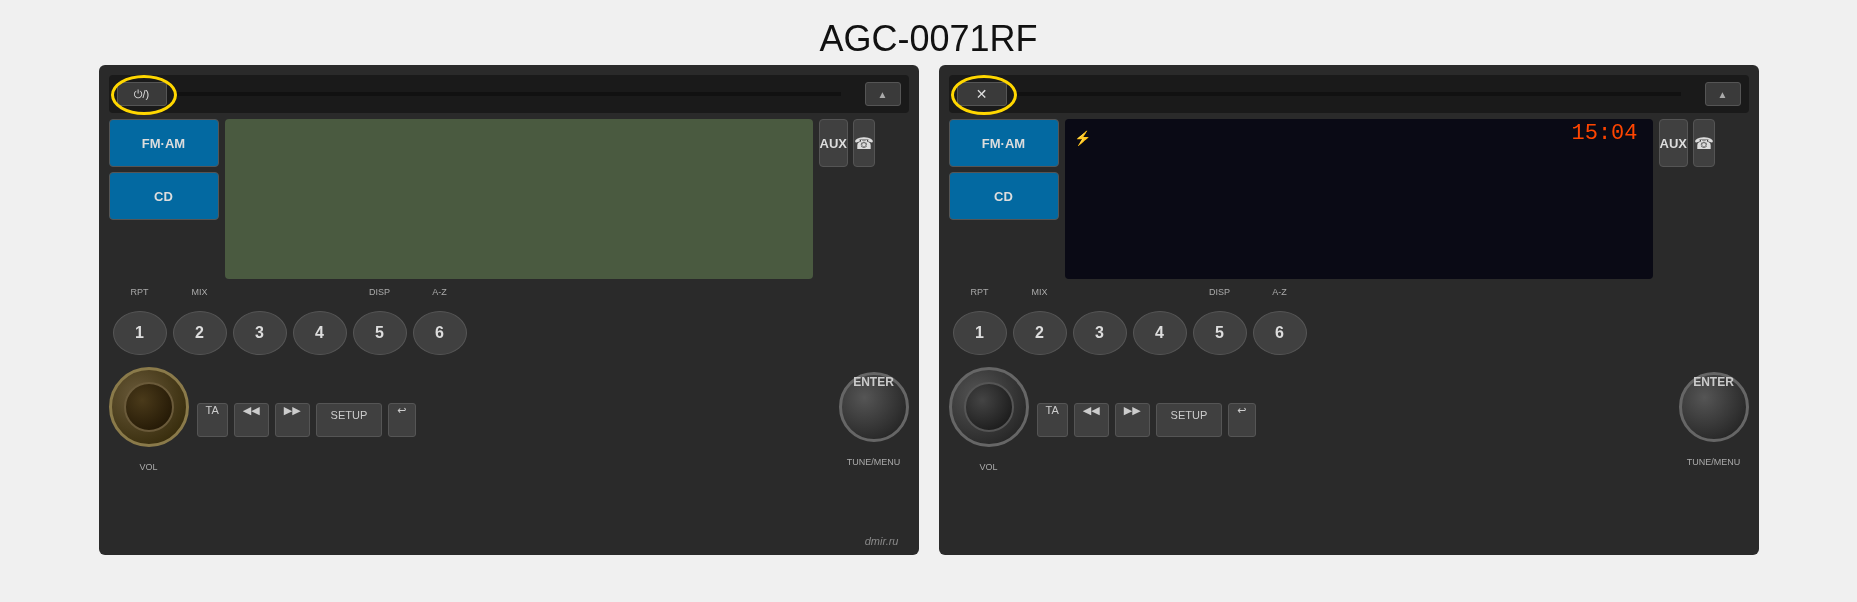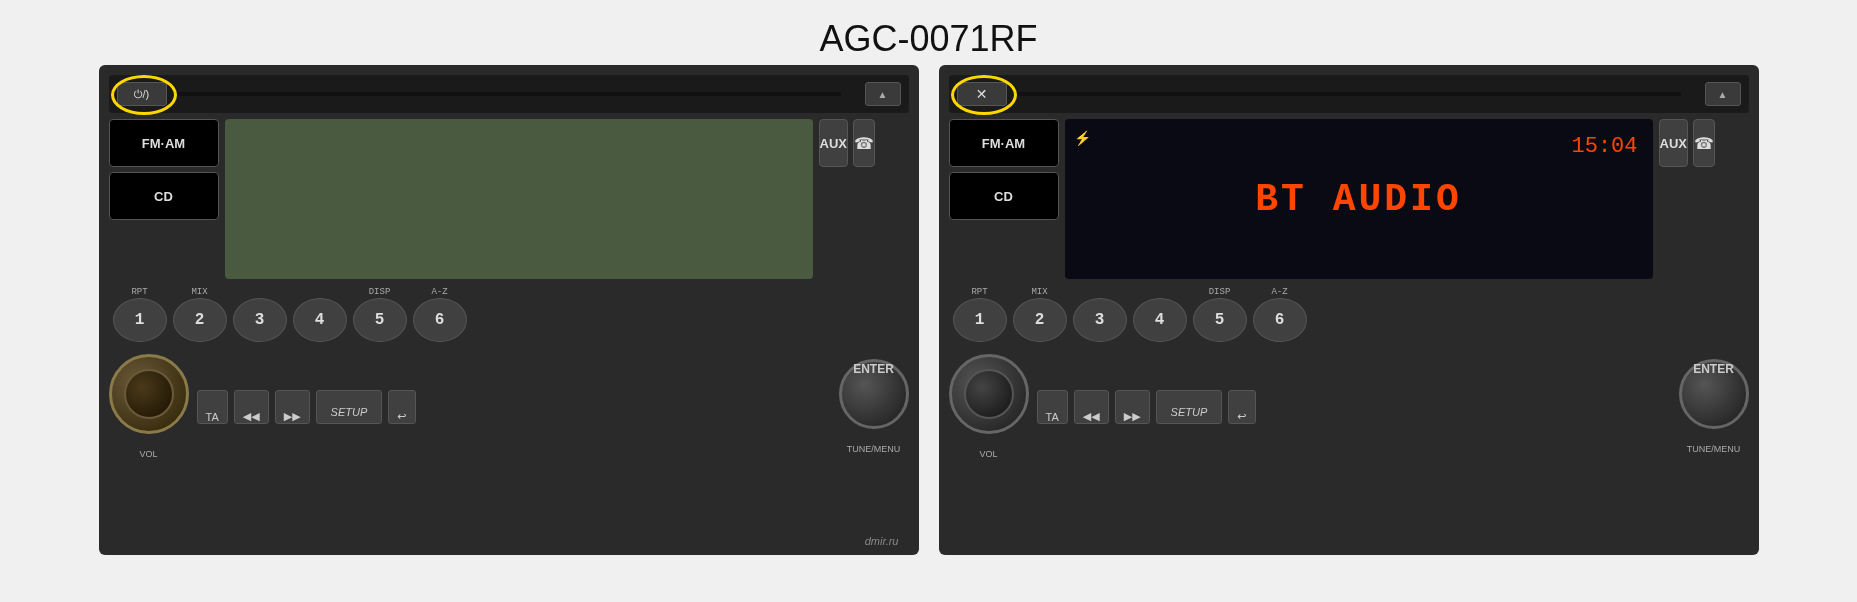--- a/index.html
+++ b/index.html
@@ -120,21 +120,21 @@
     }
 
     .left-buttons {
       display: flex;
       flex-direction: column;
       gap: 5px;
       width: 110px;
     }
 
     .source-btn {
-      background: #000000;
+      background: #0369a1;
       border: 1px solid #555;
       border-radius: 4px;
       color: #ddd;
       font-size: 13px;
       font-weight: bold;
       height: 48px;
       display: flex;
       align-items: center;
       justify-content: center;
       cursor: pointer;
@@ -169,21 +169,21 @@
       font-weight: bold;
       font-family: 'Courier New', monospace;
       letter-spacing: 3px;
     }
 
     .time-text {
       color: #ff4500;
       font-size: 22px;
       font-family: 'Courier New', monospace;
       position: absolute;
-      top: 15px;
+      top: 2px;
       right: 15px;
     }
 
     .bt-icon-display {
       position: absolute;
       top: 10px;
       left: 10px;
       color: #ff4500;
       font-size: 16px;
     }
@@ -303,29 +303,28 @@
 
     .transport-btn {
       background: #404040;
       border: 1px solid #555;
       border-radius: 3px;
       color: #ccc;
       font-size: 11px;
       height: 34px;
       padding: 0 8px;
       display: flex;
-      align-items: flex-end;
+      align-items: flex-start;
       justify-content: center;
       cursor: pointer;
       white-space: nowrap;
     }
 
     .transport-btn-wide {
       padding: 5px 14px;
-      font-style: italic;
     }
 
     .enter-knob-wrap {
       display: flex;
       flex-direction: column;
       align-items: center;
     }
 
     .enter-knob {
       width: 70px;
@@ -368,22 +367,21 @@
     .disp-az-pair {
       display: flex;
       gap: 6px;
       align-items: flex-end;
     }
 
     .label-above {
       display: flex;
       flex-direction: column;
       align-items: center;
-      gap: 1px;
-      font-family: Liberation Mono, monospace;
+      gap: 14px;
     }
 
     .small-label {
       font-size: 9px;
       color: #aaa;
     }
   </style>
 </head>
 <body>
 
@@ -539,21 +537,20 @@
           <div class="source-btn">
             <span>CD</span>
           </div>
         </div>
 
         <div class="display-area-dark">
           <div class="bt-icon-display">
             <span style="color:#ff4500; font-size:14px;">⚡</span>
           </div>
           <span class="time-text">15:04</span>
-          <span class="bt-audio-text">BT AUDIO</span>
         </div>
 
         <div class="right-buttons">
           <div class="aux-btn">
             <span>AUX</span>
           </div>
           <div class="phone-btn">
             <span>☎</span>
           </div>
         </div>

